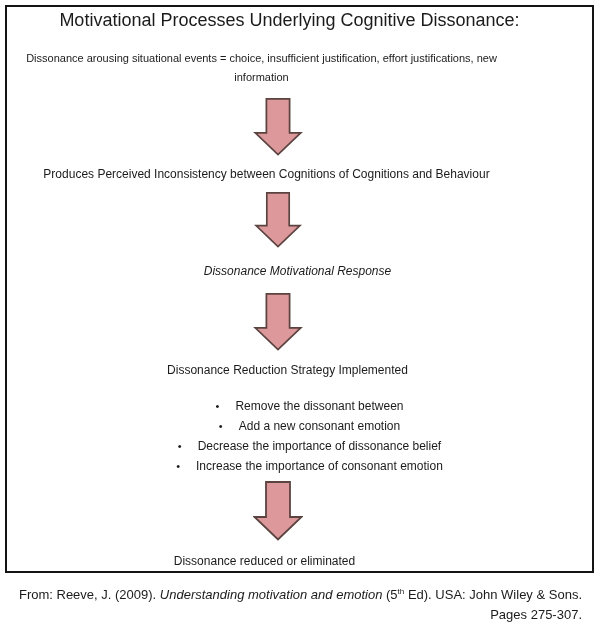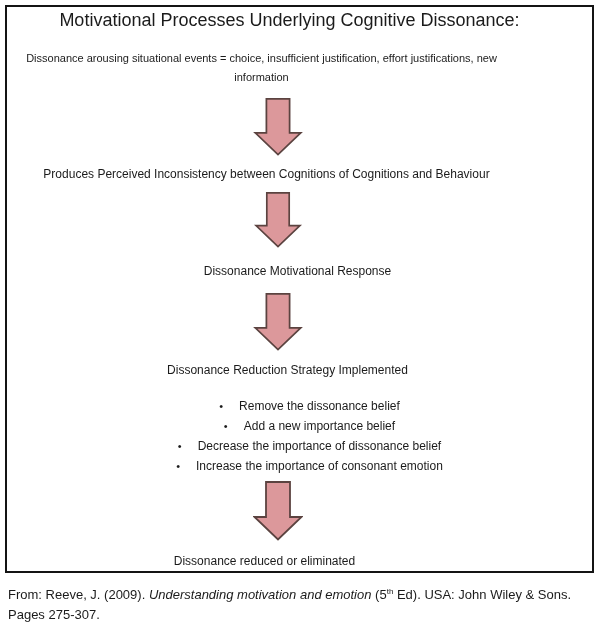--- a/index.html
+++ b/index.html
@@ -33,21 +33,21 @@
   .step { font-size: 12px; line-height: 17px; white-space: nowrap; }
   .para { font-size: 11px; line-height: 19px; margin-top: 17px; }
 
   .off-a { transform: translateX(-38px); }
   .off-b { transform: translateX(-33px); }
   .off-c { transform: translateX(-2px); }
   .off-d { transform: translateX(-12px); }
   .off-e { transform: translateX(-35px); }
 
   .step-2 { margin-top: 10px; }
-  .step-3 { margin-top: 15px; }
+  .step-3 { margin-top: 15px; font-style: italic; }
   .step-4 { margin-top: 11px; }
   .step-5 { margin-top: 11px; }
 
   .arrow {
     display: block;
     margin: 0 auto;
     transform: translateX(-22px);
   }
   .arrow-1 { margin-top: 11px; }
   .arrow-2 { margin-top: 9px; }
@@ -55,21 +55,21 @@
   .arrow-4 { margin-top: 4px; }
 
   .bullets { margin-top: 17px; transform: translateX(10px); }
   .bullet-row { font-size: 12px; line-height: 20px; white-space: nowrap; }
   .bullet-glyph { display: inline-block; margin-right: 16px; font-size: 11px; }
 
   .citation {
     margin: 12px 18px 0 8px;
     font-size: 13px;
     line-height: 19.5px;
-    text-align: left;
+    text-align: right;
   }
   .citation .italic { font-style: italic; }
   .citation sup { font-size: 8px; line-height: 0; }
 </style>
 </head>
 <body>
 
 <div class="page">
 
   <div class="diagram-box">
@@ -94,24 +94,24 @@
     <div class="step step-3 off-c">Dissonance Motivational Response</div>
 
     <svg class="arrow arrow-3" width="50" height="58" viewBox="0 0 50 60" aria-hidden="true">
       <polygon points="13,1 37,1 37,36 48.5,36 25,58.5 1.5,36 13,36" stroke-width="1.8" stroke-linejoin="miter" fill="#dc989b" stroke="#5b4340"></polygon>
     </svg>
 
     <div class="step step-4 off-d">Dissonance Reduction Strategy Implemented</div>
 
     <div class="bullets">
       <div class="bullet-row">
-        <span class="bullet-glyph">•</span><span>Remove the dissonance belief</span>
+        <span class="bullet-glyph">•</span><span>Remove the dissonant between</span>
       </div>
       <div class="bullet-row">
-        <span class="bullet-glyph">•</span><span>Add a new importance belief</span>
+        <span class="bullet-glyph">•</span><span>Add a new consonant emotion</span>
       </div>
       <div class="bullet-row">
         <span class="bullet-glyph">•</span><span>Decrease the importance of dissonance belief</span>
       </div>
       <div class="bullet-row">
         <span class="bullet-glyph">•</span><span>Increase the importance of consonant emotion</span>
       </div>
     </div>
 
     <svg class="arrow arrow-4" width="50" height="62" viewBox="0 0 50 60" aria-hidden="true">

